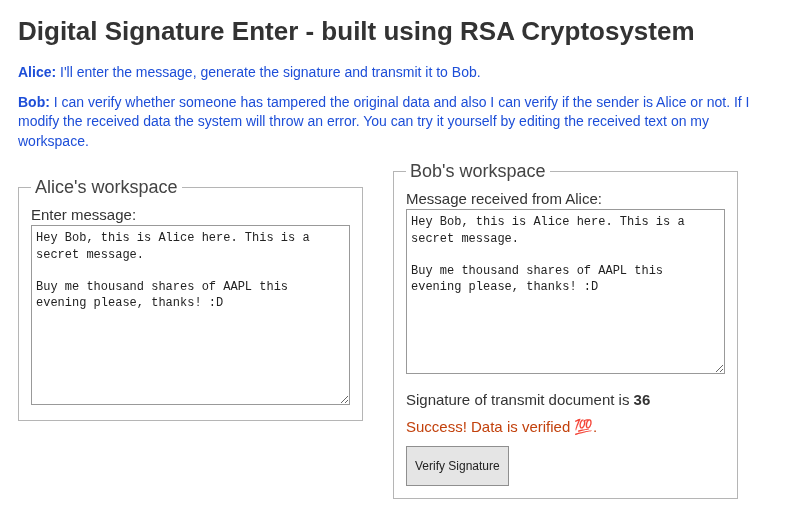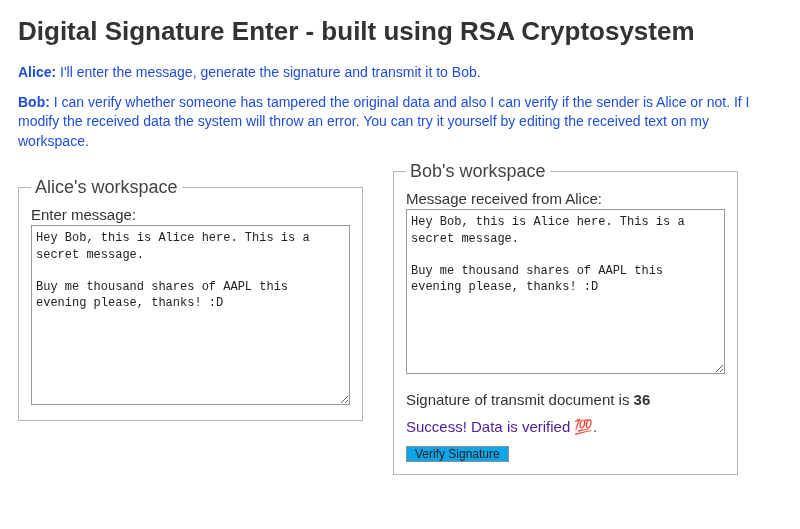--- a/index.html
+++ b/index.html
@@ -62,28 +62,28 @@
   .ta-bob { height: 165px; }
   .sig-line {
     font-size: 15px;
     margin: 14px 0 10px 0;
     color: #333;
   }
   .sig-line b { font-weight: bold; }
   .status-line {
     font-size: 15px;
     margin: 0 0 10px 0;
-    color: #4c1d95;
+    color: #c2410c;
   }
   .btn-row { display: flex; gap: 4px; flex-wrap: wrap; }
   button {
     font-family: Arial, Helvetica, sans-serif;
     font-size: 12px;
-    padding: 0 8px;
-    background: #0ea5e9;
+    padding: 12px 8px;
+    background: #e5e5e5;
     border: 1px solid #8f8f8f;
     color: #222;
     cursor: pointer;
   }
 </style>
 </head>
 <body>
 
 <h1>Digital Signature Enter - built using RSA Cryptosystem</h1>
 

